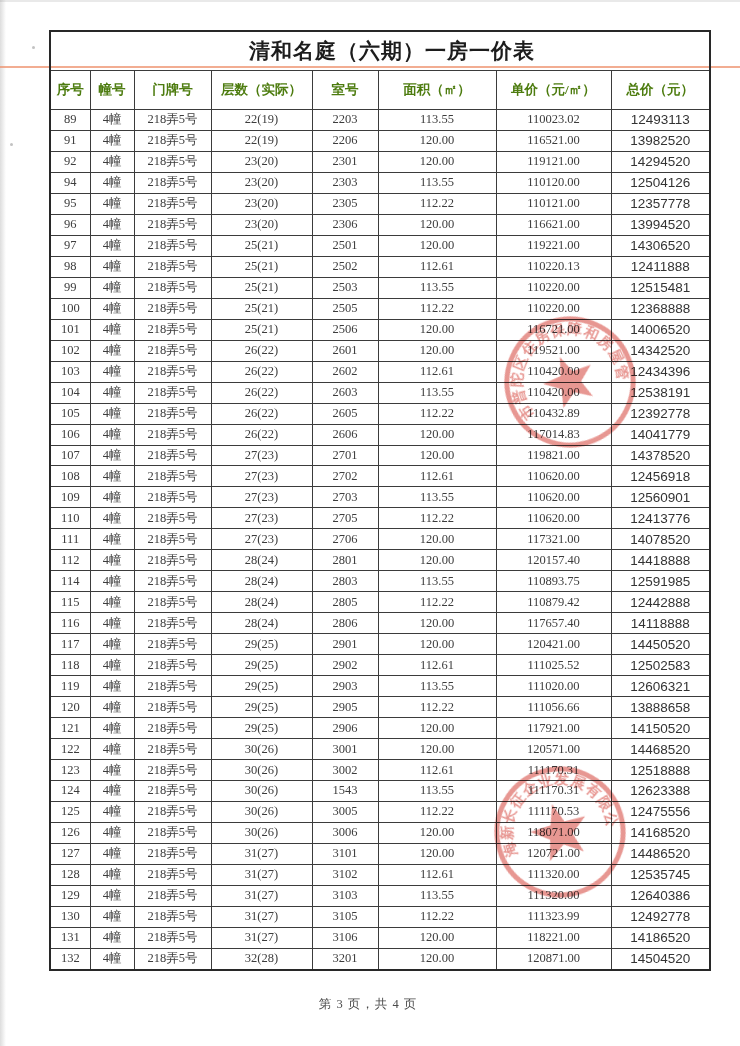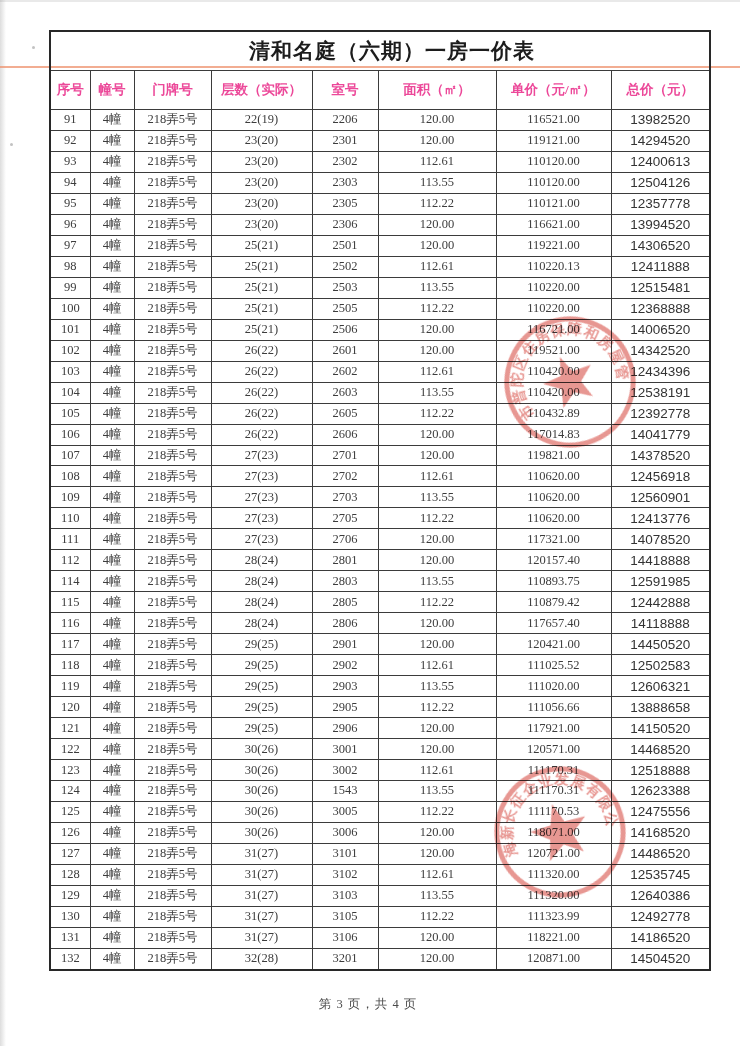--- a/index.html
+++ b/index.html
@@ -13,21 +13,21 @@
   .speck{position:absolute;width:3px;height:3px;border-radius:50%;background:#9a9a9a;opacity:.6;}
   .speck1{left:32px;top:46px;}
   .speck2{left:10px;top:143px;}
 
   table.price{position:absolute;left:49px;top:30px;width:660px;height:941px;
               border-collapse:collapse;table-layout:fixed;}
   table.price th, table.price td{border:1px solid #3b3b3b;text-align:center;vertical-align:middle;
               padding:0;overflow:hidden;white-space:nowrap;}
   table.price{border:2px solid #282828;}
   tr.title-row th{height:38px;font-size:21px;font-weight:bold;color:#1c1c1c;letter-spacing:1px;padding-left:24px;}
-  tr.head-row th{height:38px;font-size:13.5px;font-weight:600;color:#ec4899;}
+  tr.head-row th{height:38px;font-size:13.5px;font-weight:600;color:#4d7c0f;}
   tbody td{font-size:12.5px;color:#3c3c3c;}
   tbody td.total{font-family:"Liberation Sans","DejaVu Sans",sans-serif;font-size:13.5px;color:#333;}
 
   .footer{position:absolute;left:0;top:996px;width:736px;text-align:center;
           font-size:12.5px;color:#4a4a4a;letter-spacing:1px;}
 
   .stamp{position:absolute;width:170px;height:170px;mix-blend-mode:multiply;
          filter:blur(.5px);opacity:.62;pointer-events:none;}
   .stamp1{left:485px;top:297px;transform:rotate(-22deg);}
   .stamp2{left:475px;top:747px;transform:rotate(-16deg);}
@@ -65,48 +65,48 @@
           <th>门牌号</th>
           <th>层数（实际）</th>
           <th>室号</th>
           <th>面积（㎡）</th>
           <th>单价（元/㎡）</th>
           <th>总价（元）</th>
         </tr>
     </thead>
     <tbody id="table-body">
         <tr>
+          <td>89</td>
+          <td>4幢</td>
+          <td>218弄5号</td>
+          <td>22(19)</td>
+          <td>2203</td>
+          <td>113.55</td>
+          <td>110023.02</td>
+          <td class="total">12493113</td>
+        </tr>
+        <tr>
           <td>91</td>
           <td>4幢</td>
           <td>218弄5号</td>
           <td>22(19)</td>
           <td>2206</td>
           <td>120.00</td>
           <td>116521.00</td>
           <td class="total">13982520</td>
         </tr>
         <tr>
           <td>92</td>
           <td>4幢</td>
           <td>218弄5号</td>
           <td>23(20)</td>
           <td>2301</td>
           <td>120.00</td>
           <td>119121.00</td>
           <td class="total">14294520</td>
-        </tr>
-        <tr>
-          <td>93</td>
-          <td>4幢</td>
-          <td>218弄5号</td>
-          <td>23(20)</td>
-          <td>2302</td>
-          <td>112.61</td>
-          <td>110120.00</td>
-          <td class="total">12400613</td>
         </tr>
         <tr>
           <td>94</td>
           <td>4幢</td>
           <td>218弄5号</td>
           <td>23(20)</td>
           <td>2303</td>
           <td>113.55</td>
           <td>110120.00</td>
           <td class="total">12504126</td>

